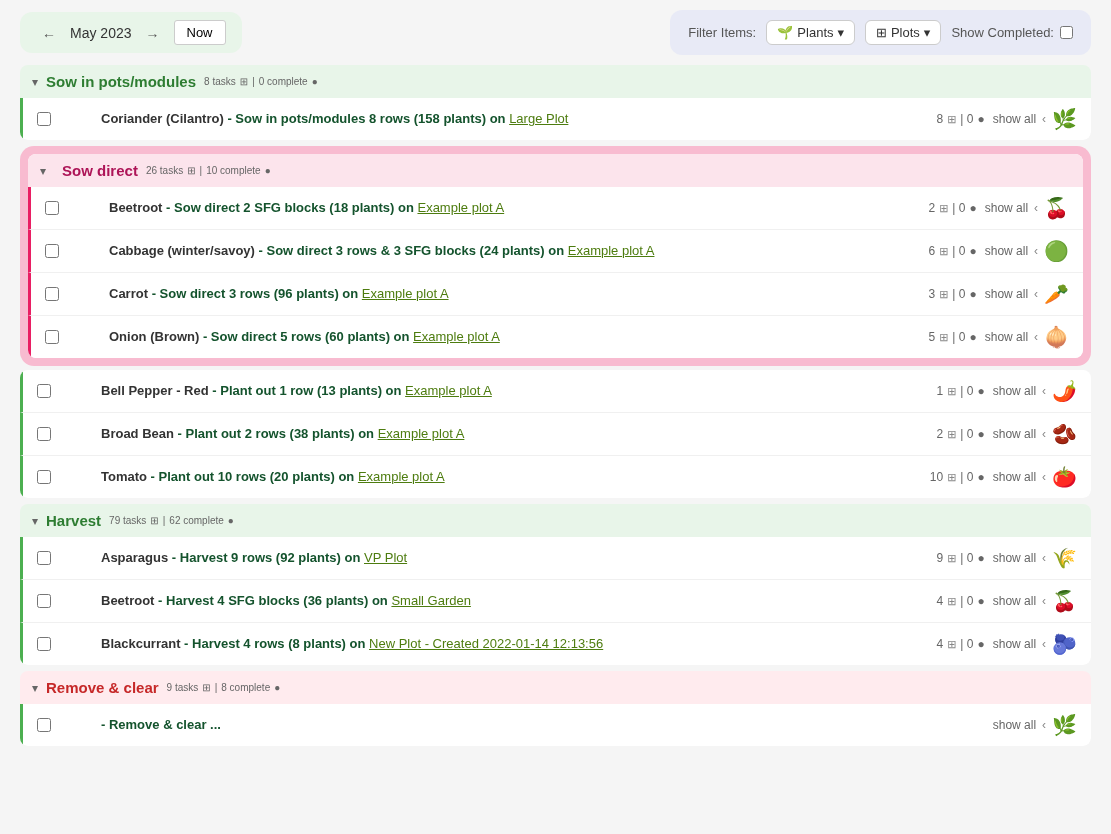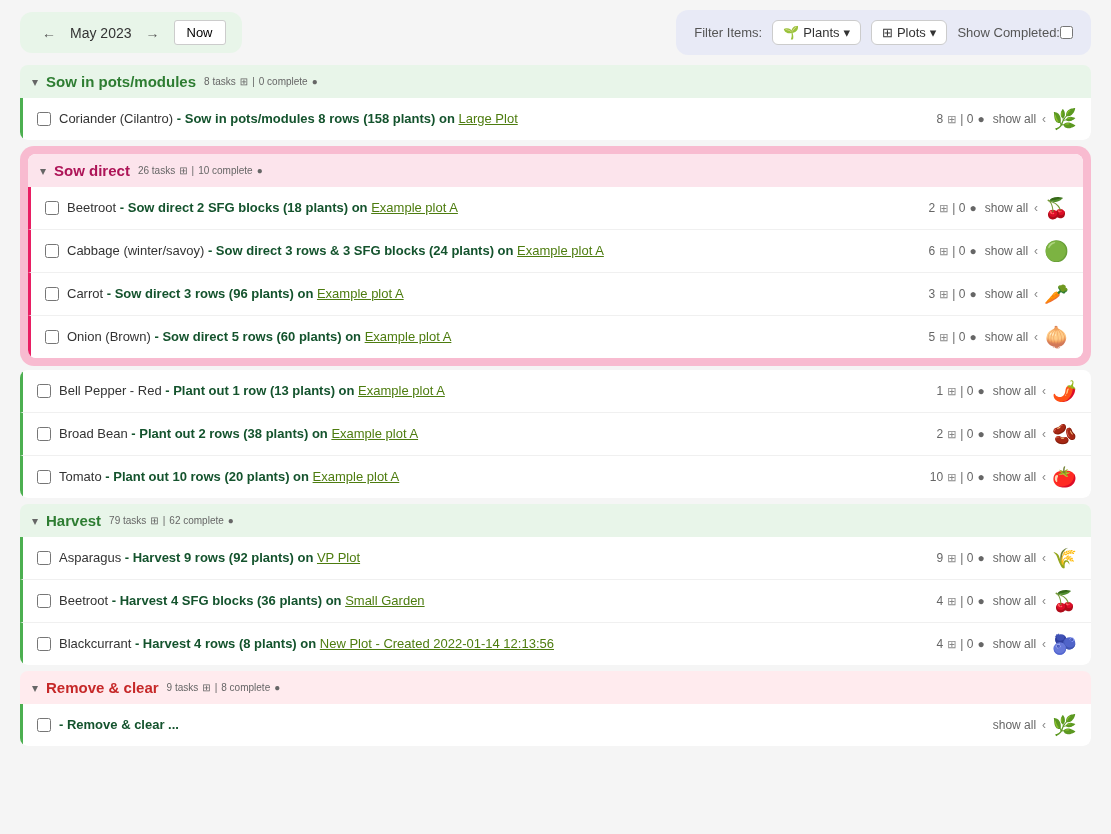--- a/index.html
+++ b/index.html
@@ -82,20 +82,21 @@
       border: 1px solid #ccc;
       border-radius: 6px;
       padding: 4px 10px;
       cursor: pointer;
       font-size: 13px;
     }
 
     .show-completed {
       display: flex;
       align-items: center;
+      gap: 6px;
       font-size: 13px;
       color: #555;
     }
 
     
     .main-content {
       padding: 0 20px 20px;
     }
 
     
@@ -114,21 +115,21 @@
     }
 
     .section-header.green-bg { background: #e8f5e9; }
 
     .section-title {
       font-size: 15px;
       font-weight: 600;
       color: #2e7d32;
     }
 
-    .section-title.pink { color: #ad1457; }
+    .section-title.pink { color: #ad1457; margin-left: 8px; }
     .section-title.red { color: #c62828; text-align: right; }
 
     .section-meta {
       font-size: 10px;
       color: #666;
       display: flex;
       align-items: center;
       gap: 4px;
     }
 
@@ -163,22 +164,23 @@
     }
 
     .task-text {
       flex: 1;
       font-size: 13px;
       color: #333;
       line-height: 1.4;
     }
 
     .task-name {
-      font-weight: 400;
+      font-weight: 700;
       color: #333;
+      margin-left: 42px;
     }
 
     .task-desc {
       color: #14532d;
       font-weight: bold;
     }
 
     .task-link {
       color: #4d7c0f;
       text-decoration: underline;

